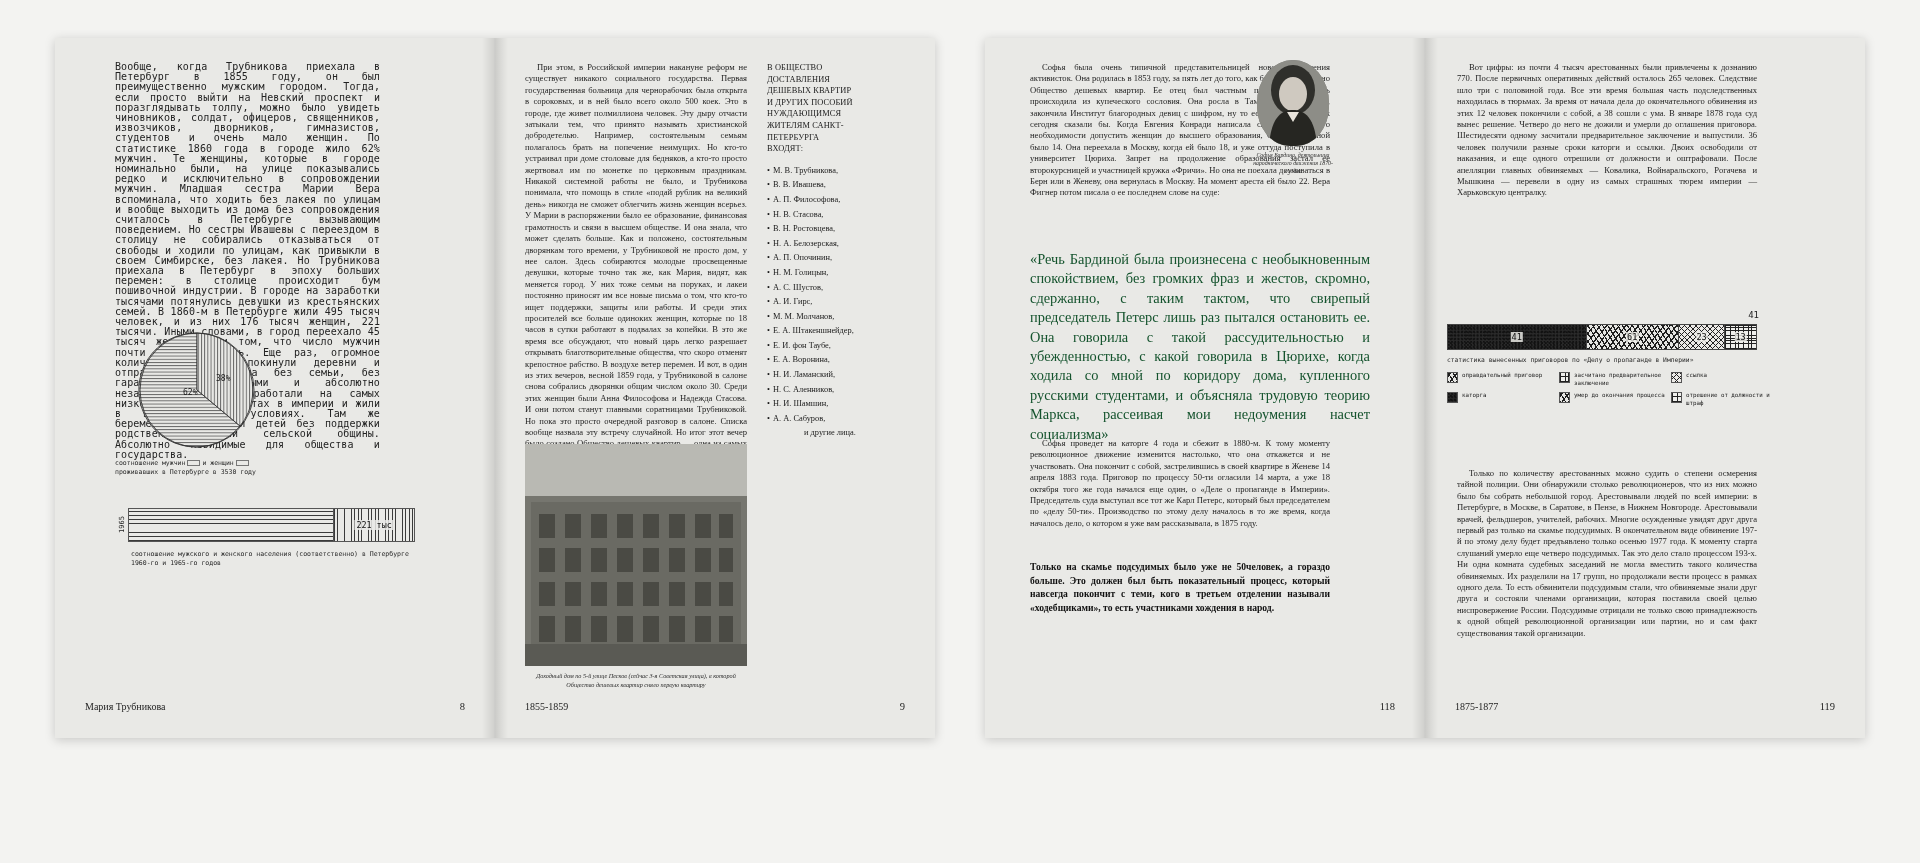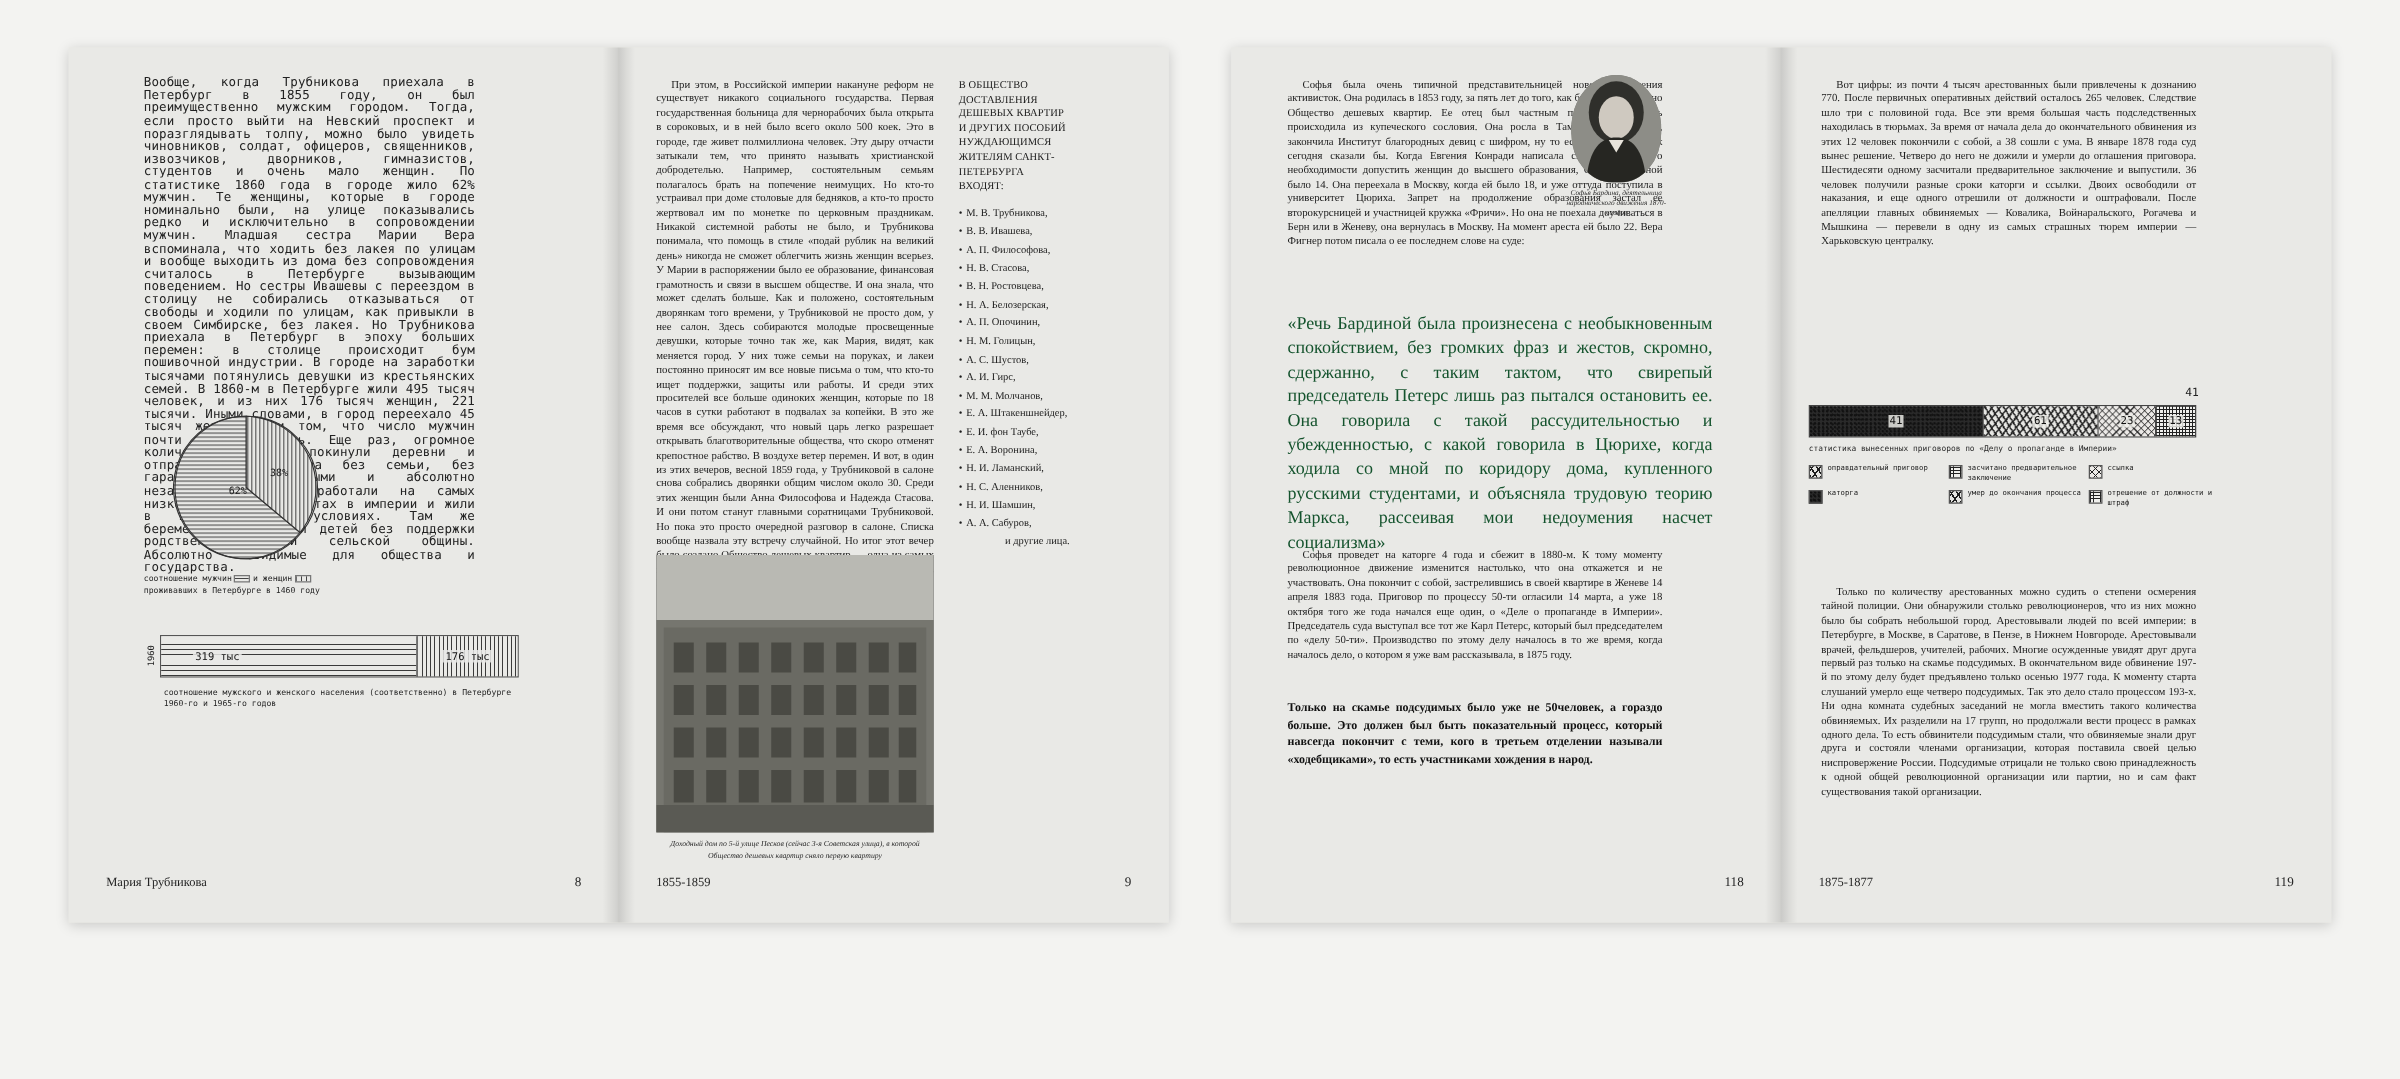--- a/index.html
+++ b/index.html
@@ -315,33 +315,33 @@
                 <path d="M60,60 L60,3 A57,57 0 1,0 103,96 Z" fill="url(#hatchH)" stroke="#333" stroke-width="0.9"></path>
 
                 <path d="M60,60 L103,96 A57,57 0 0,0 60,3 Z" fill="url(#hatchV)" stroke="#333" stroke-width="0.9"></path>
                 <circle cx="60" cy="60" r="57" fill="none" stroke="#333" stroke-width="0.9"></circle>
               </svg>
               <span class="pie-label" id="pie-label-a">62%</span>
               <span class="pie-label" id="pie-label-b">38%</span>
             </div>
 
             <div class="fig-cap">
-              <span>соотношение мужчин</span><span class="swatch sw-h"></span><span>и женщин</span><span class="swatch sw-v"></span><span>проживавших в Петербурге в 1460 году</span>
+              <span>соотношение мужчин</span><span class="swatch sw-h"></span><span>и женщин</span><span class="swatch sw-v"></span><span>проживавших в Петербурге в 3530 году</span>
             </div>
           </div>
 
           <div id="bars">
             <div class="bar-row">
-              <div class="bar-year">1960</div>
+              <div class="bar-year">1965</div>
               <div class="bar-track">
                 <div class="bar-seg seg-h" style="width:72%">
-                  <span class="seg-val left">319 тыс</span>
+                  <span class="seg-val left"></span>
                 </div>
                 <div class="bar-seg seg-v" style="width:28%">
-                  <span class="seg-val">176 тыс</span>
+                  <span class="seg-val">221 тыс</span>
                 </div>
               </div>
             </div>
             <div id="bars-cap">соотношение мужского и женского населения (соответственно) в Петербурге 1960-го и 1965-го годов</div>
           </div>
 
         </div>
 
         <div class="footer">
           <span>Мария Трубникова</span>

